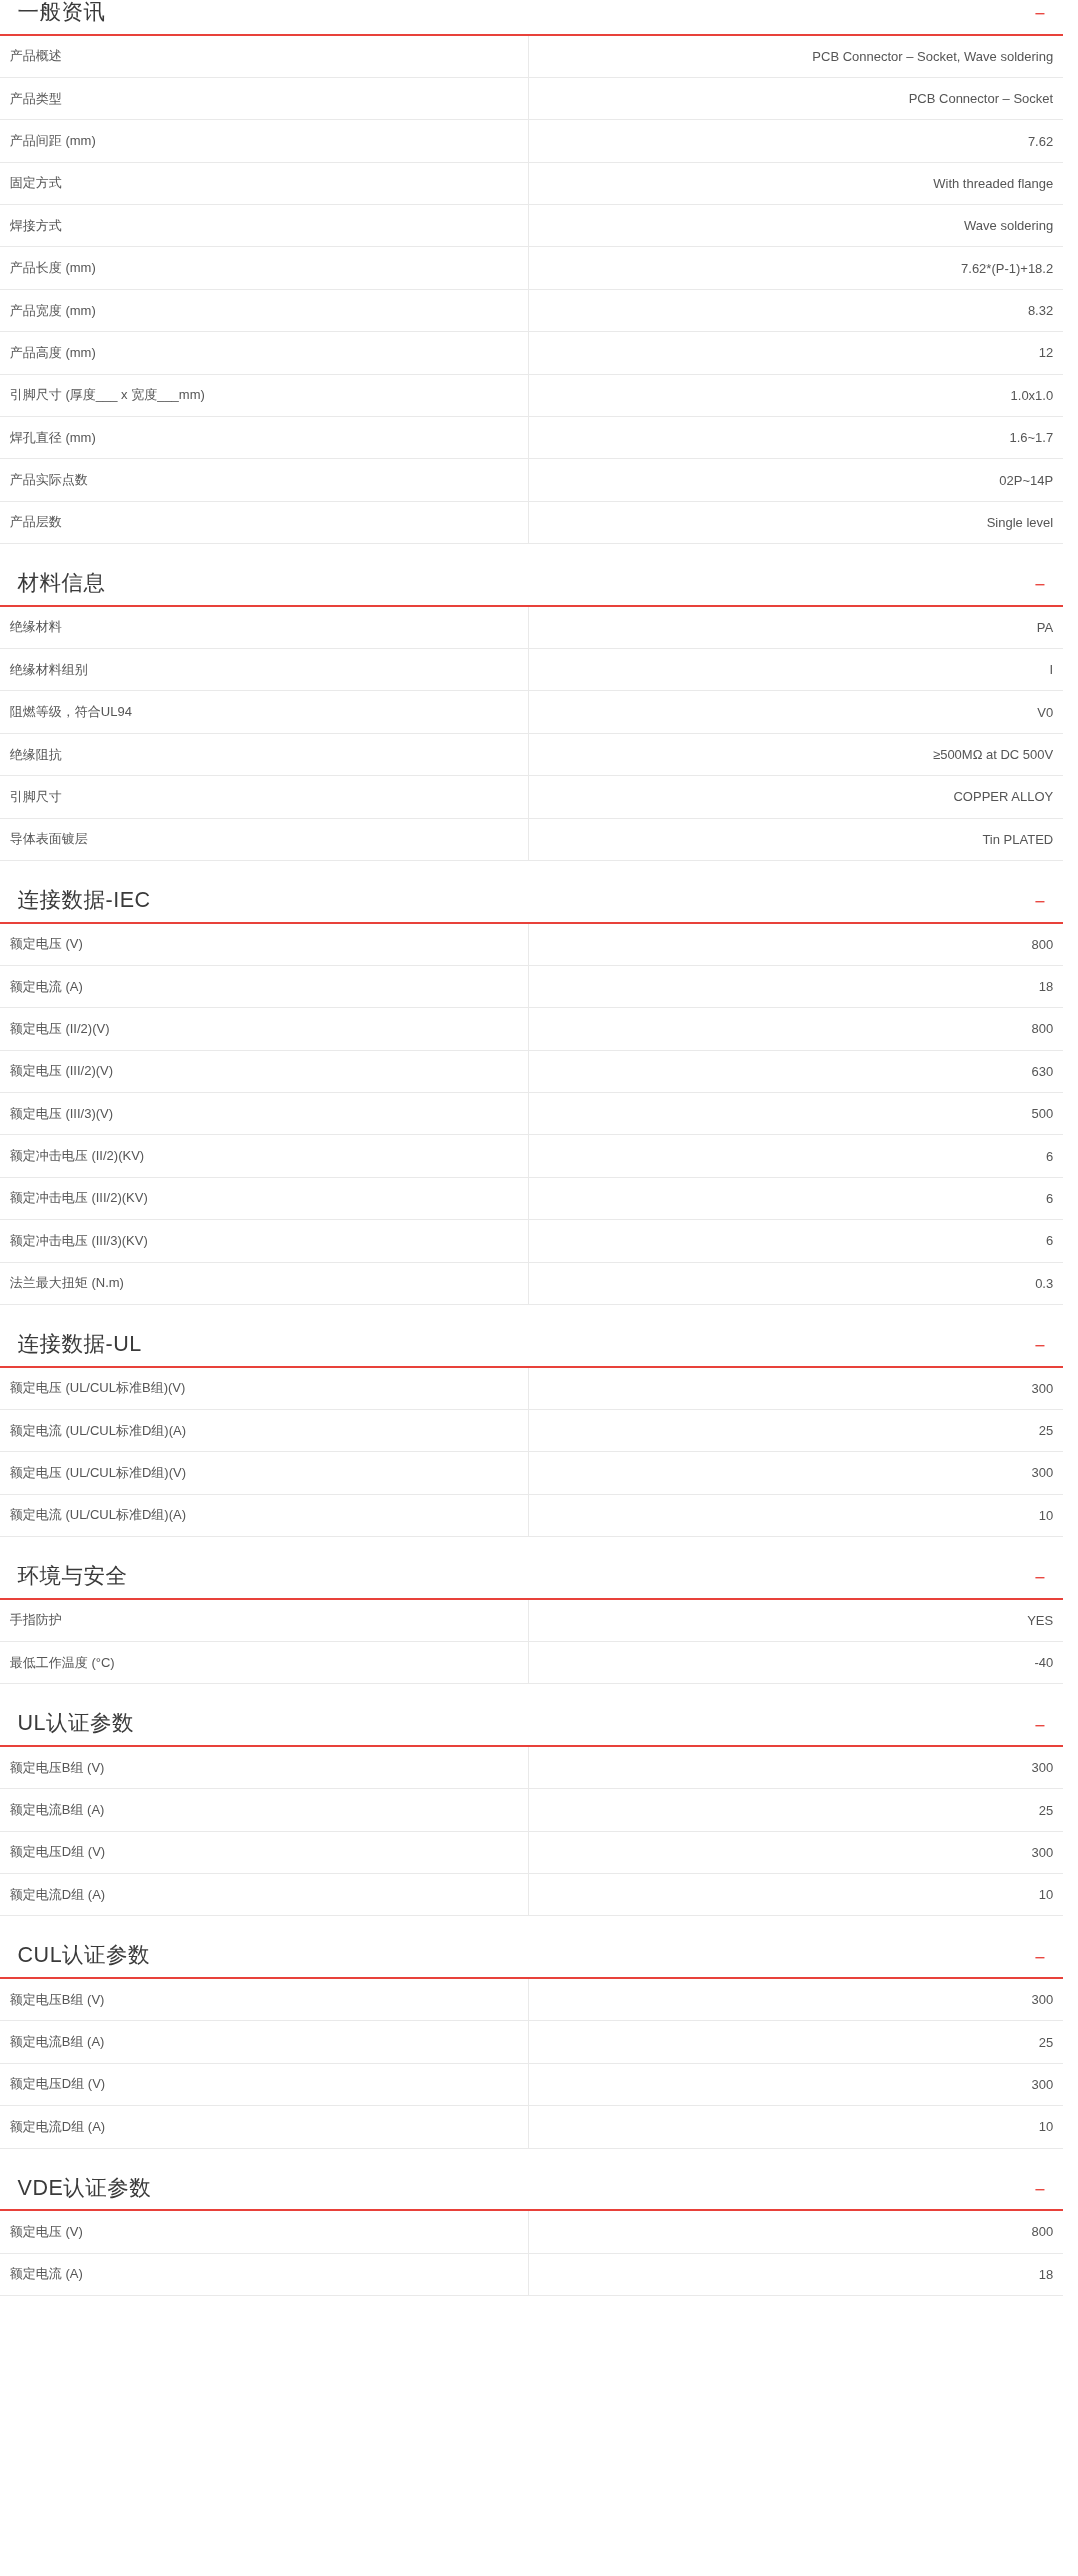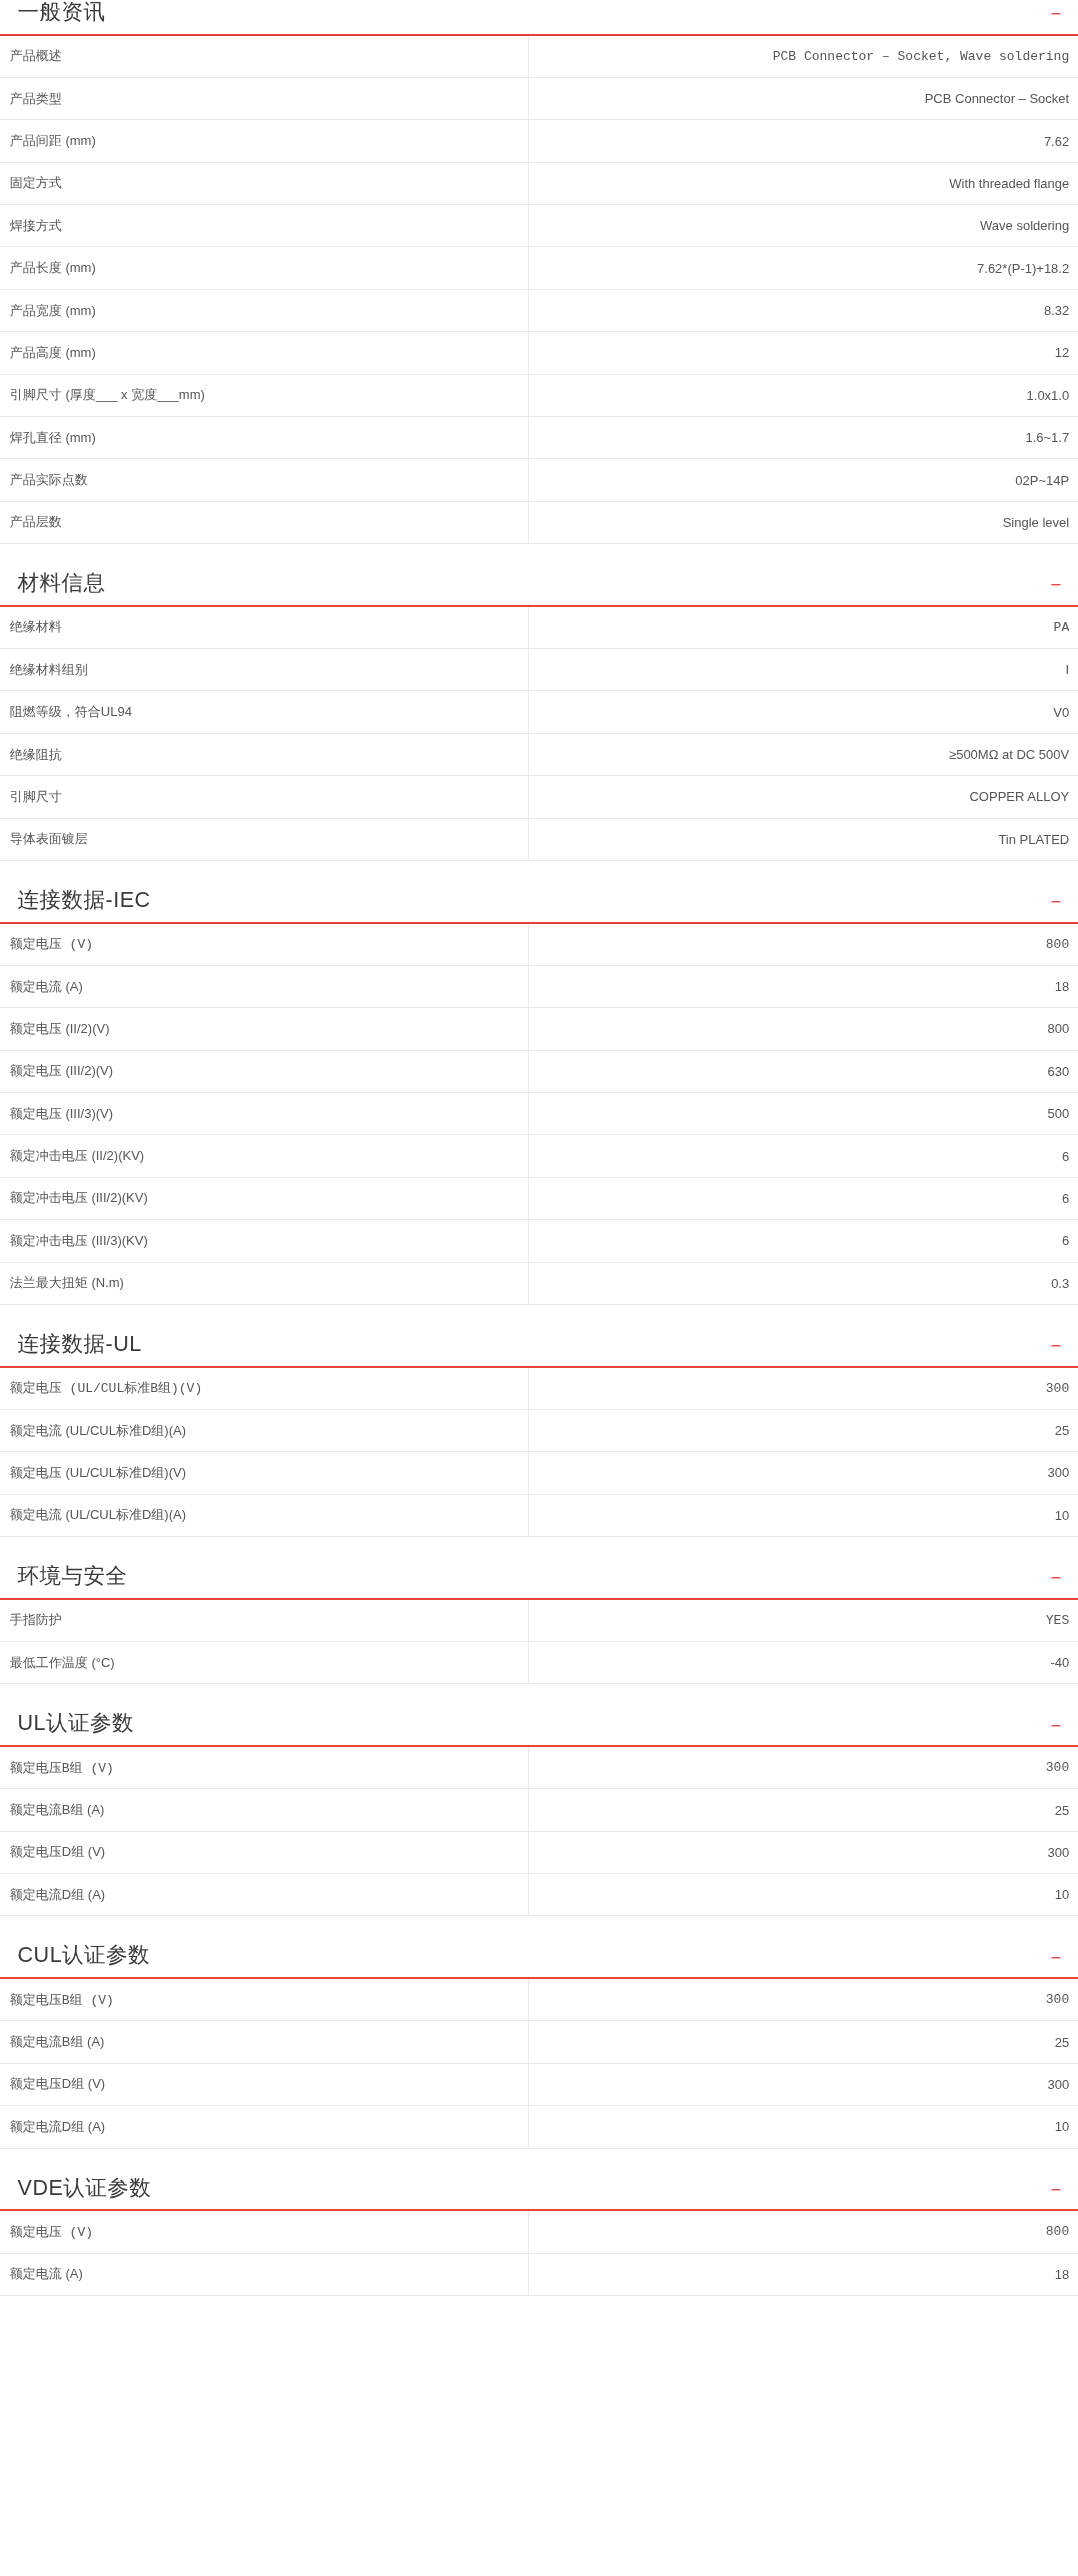--- a/index.html
+++ b/index.html
@@ -9,21 +9,21 @@
   }
   body {
     width: 1079px;
     font-family: "Liberation Sans", "DejaVu Sans", sans-serif;
     color: #444;
     -webkit-font-smoothing: antialiased;
   }
   .page {
     width: 1079px;
     box-sizing: border-box;
-    padding: 0 0 39px 0;
+    padding: 0 16px 39px 0;
   }
   .section {
     margin: 0 0 27px 0;
   }
   .section-header {
     position: relative;
     display: flex;
     align-items: flex-end;
     justify-content: space-between;
     padding: 0 17.6px 7.8px 17.6px;
@@ -62,21 +62,21 @@
     width: 508px;
     padding-left: 25.4px;
     border-right: 1px solid #e9e9e9;
     color: #555;
     text-align: left;
   }
   td.value {
     text-align: right;
     color: #555;
   }
-  .first-row td { border-top: 0; font-family: Liberation Mono, monospace; }
+  .first-row td { border-top: 0; }
   .section-body { padding-top: 0; }
 </style>
 </head>
 <body>
 
 <div class="page">
   <div id="sections-root">
       <div class="section">
         <div class="section-header">
           <div class="section-title">一般资讯</div>

